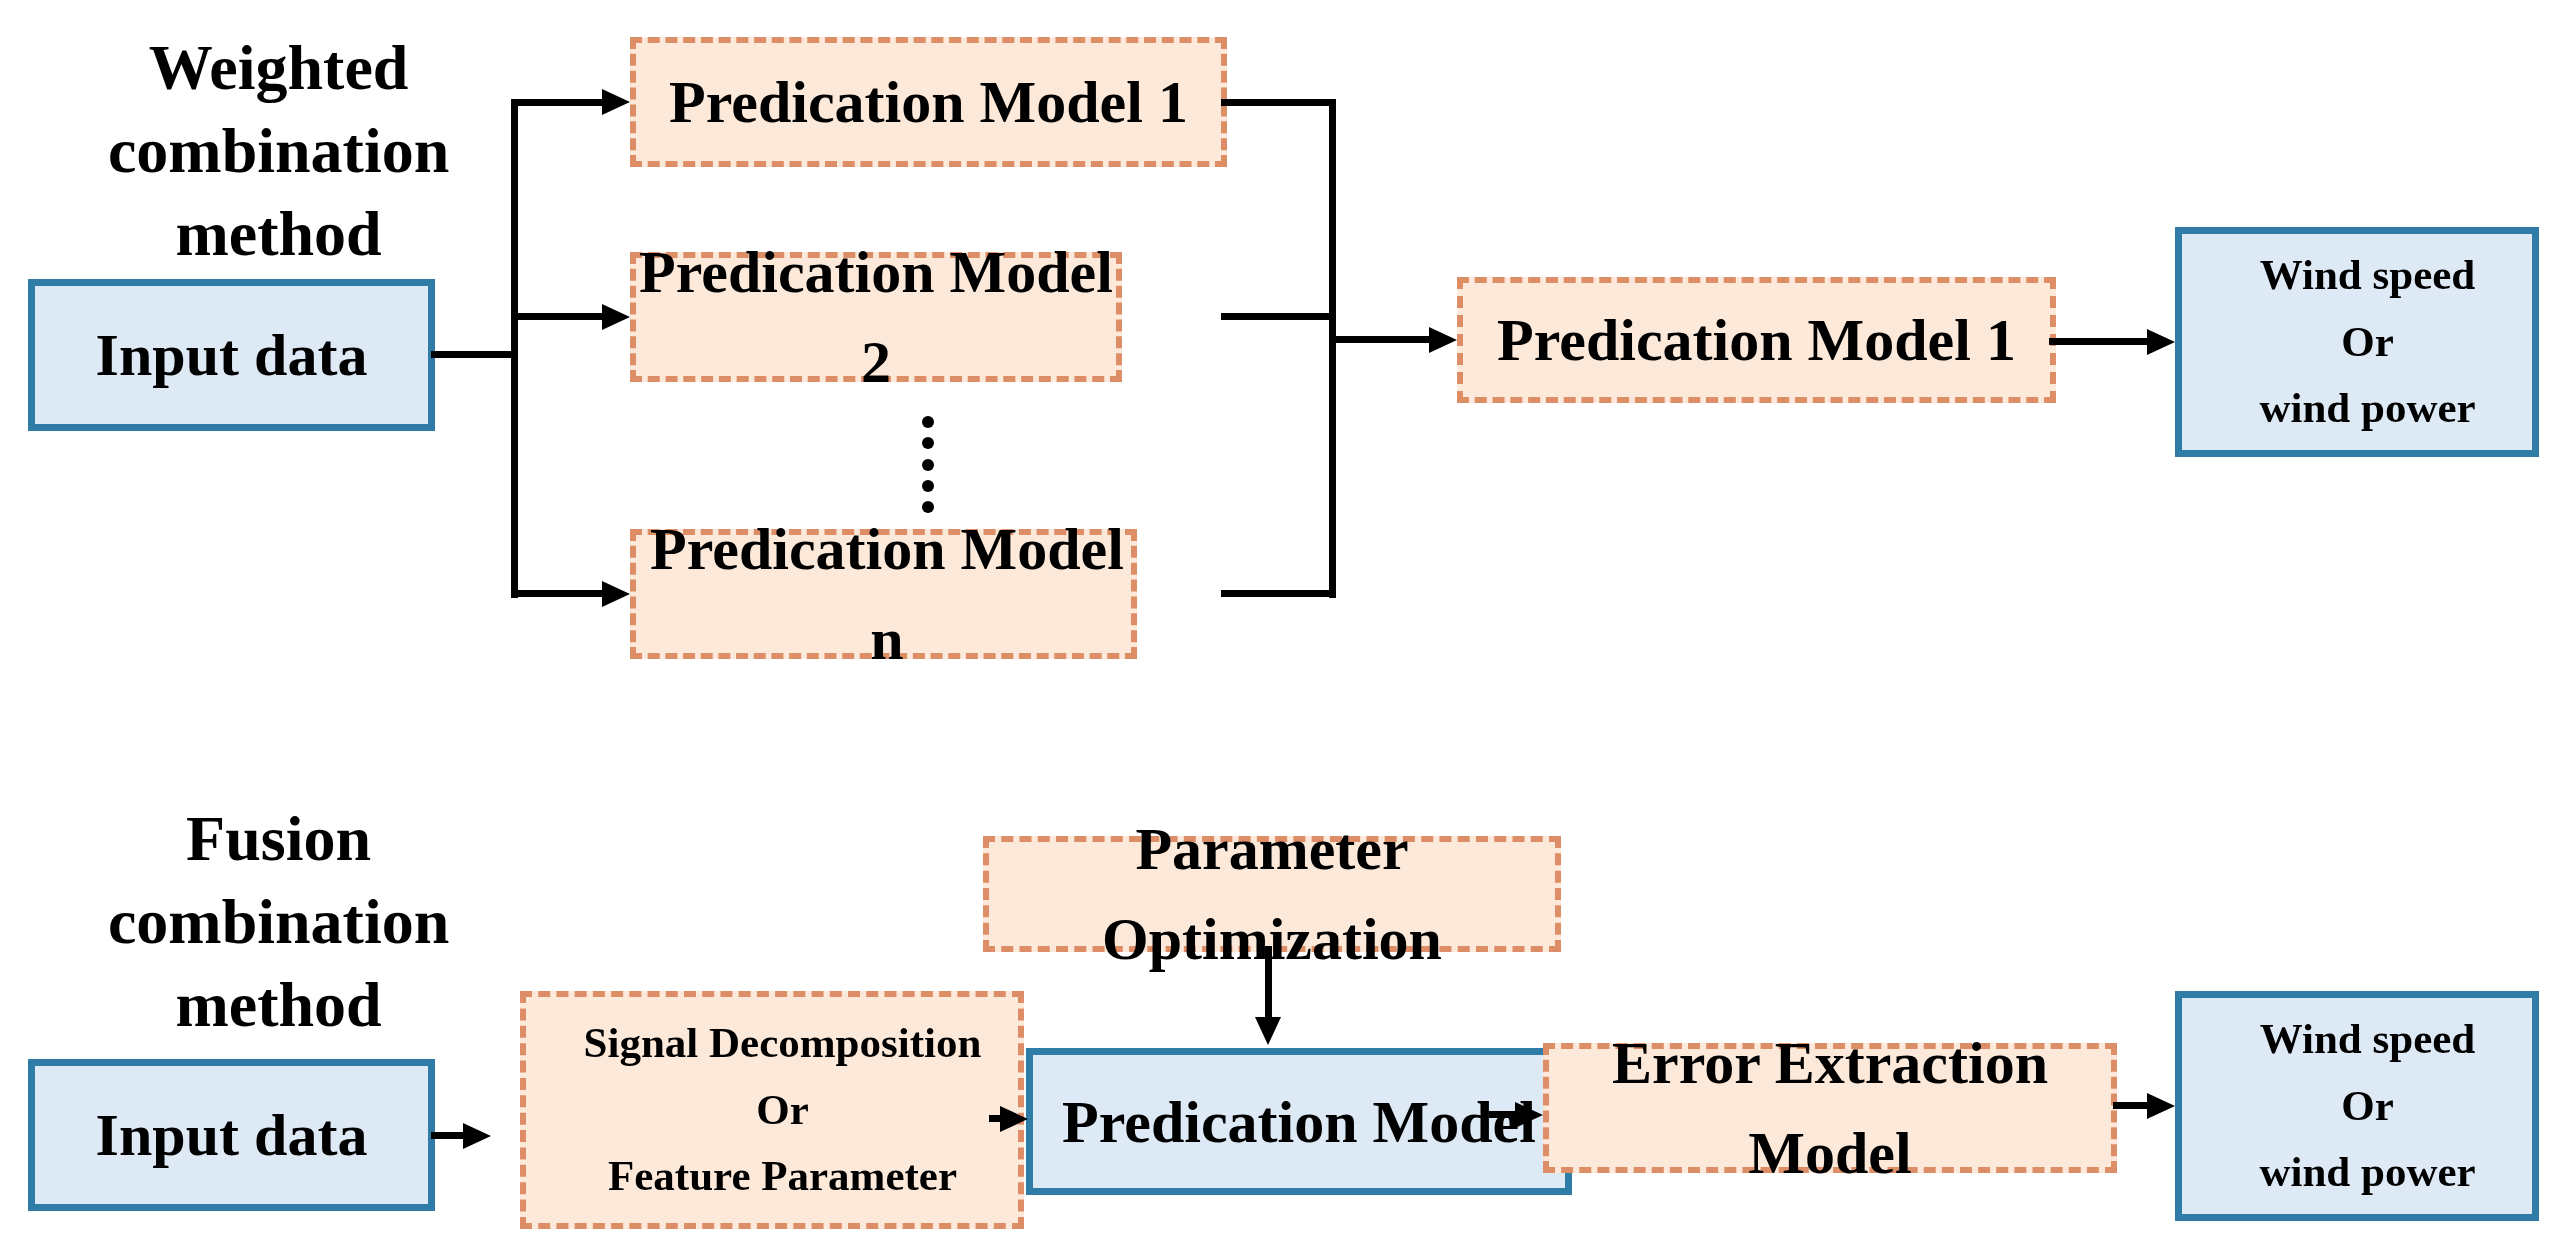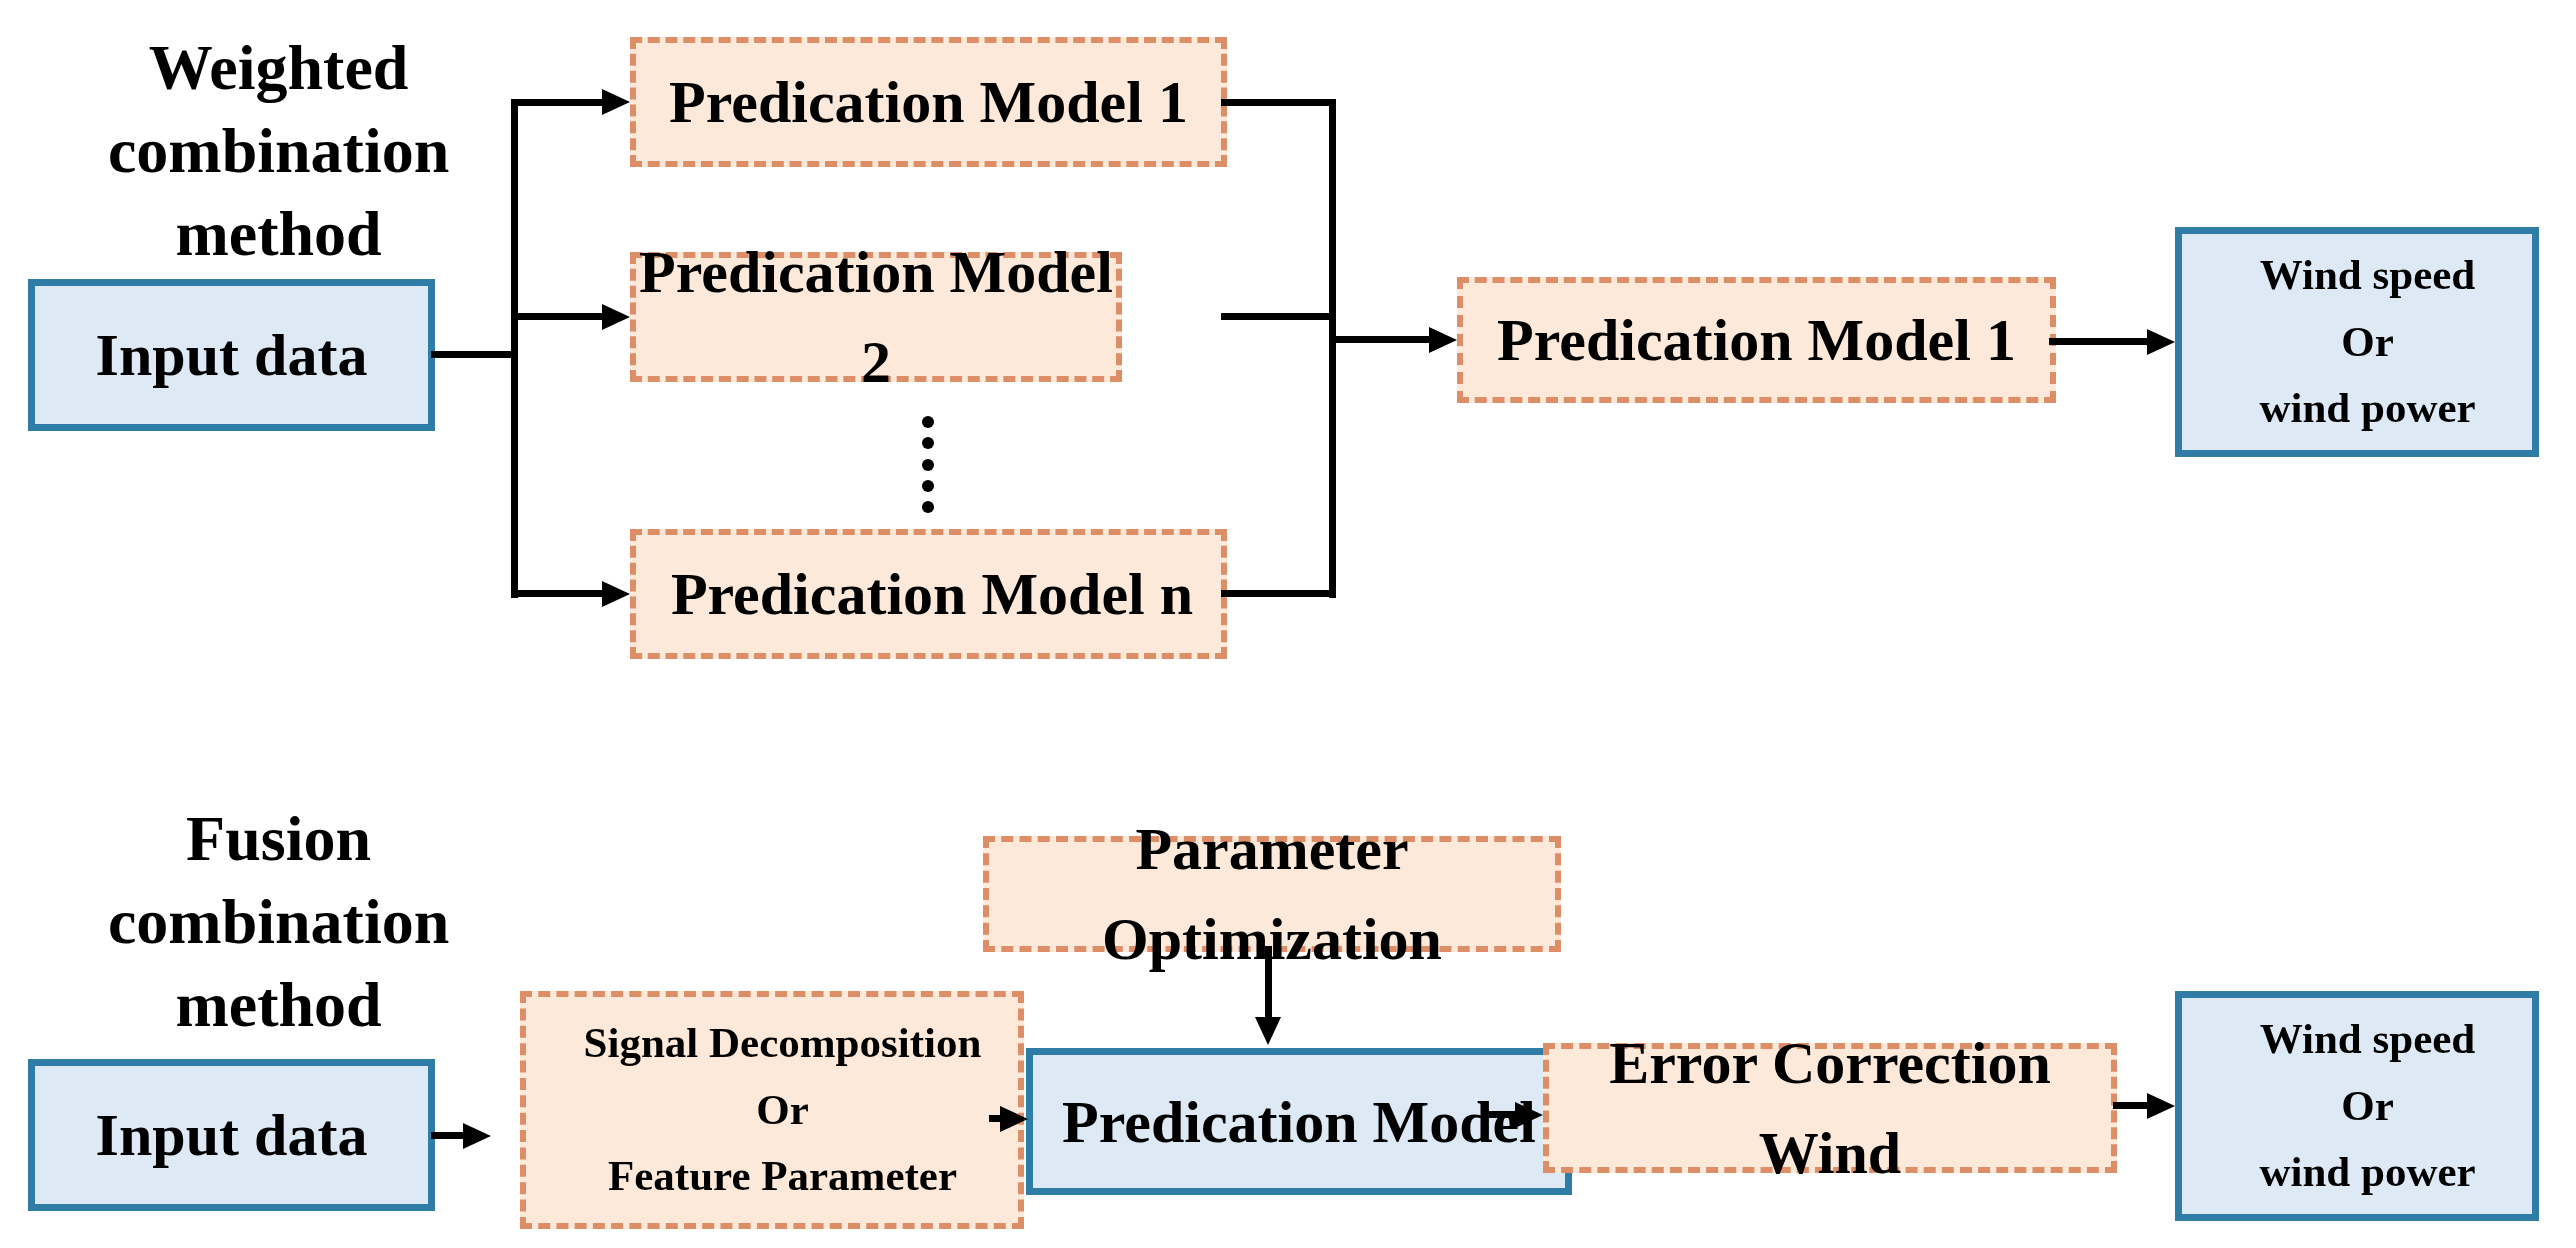--- a/index.html
+++ b/index.html
@@ -47,21 +47,21 @@
   </div>
 
   <div class="dots" style="left:922px;top:416px;">
     <span class="dot"></span>
     <span class="dot"></span>
     <span class="dot"></span>
     <span class="dot"></span>
     <span class="dot"></span>
   </div>
 
-  <div class="box dashed" style="left:630px;top:529px;width:597px;height:130px;padding-left:7px;">
+  <div class="box dashed" style="left:630px;top:529px;width:507px;height:130px;padding-left:7px;">
     <span>Predication Model n</span>
   </div>
 
   <div class="box dashed" style="left:1457px;top:277px;width:599px;height:126px;">
     <span>Predication Model 1</span>
   </div>
 
   <div class="box blue multiline" style="left:2175px;top:227px;width:364px;height:230px;">
     <div>Wind speed</div>
     <div>Or</div>
@@ -106,21 +106,21 @@
     <div>Signal Decomposition</div>
     <div>Or</div>
     <div>Feature Parameter</div>
   </div>
 
   <div class="box blue" style="left:1026px;top:1048px;width:546px;height:147px;">
     <span>Predication Model</span>
   </div>
 
   <div class="box dashed" style="left:1543px;top:1043px;width:574px;height:130px;">
-    <span>Error Correction Wind</span>
+    <span>Error Extraction Model</span>
   </div>
 
   <div class="box blue multiline" style="left:2175px;top:991px;width:364px;height:230px;">
     <div>Wind speed</div>
     <div>Or</div>
     <div>wind power</div>
   </div>
 
   <div class="hline" style="left:431px;top:1132px;width:33px;height:7.4px;"></div>
   <div class="ah-right" style="left:463px;top:1123px;"></div>

